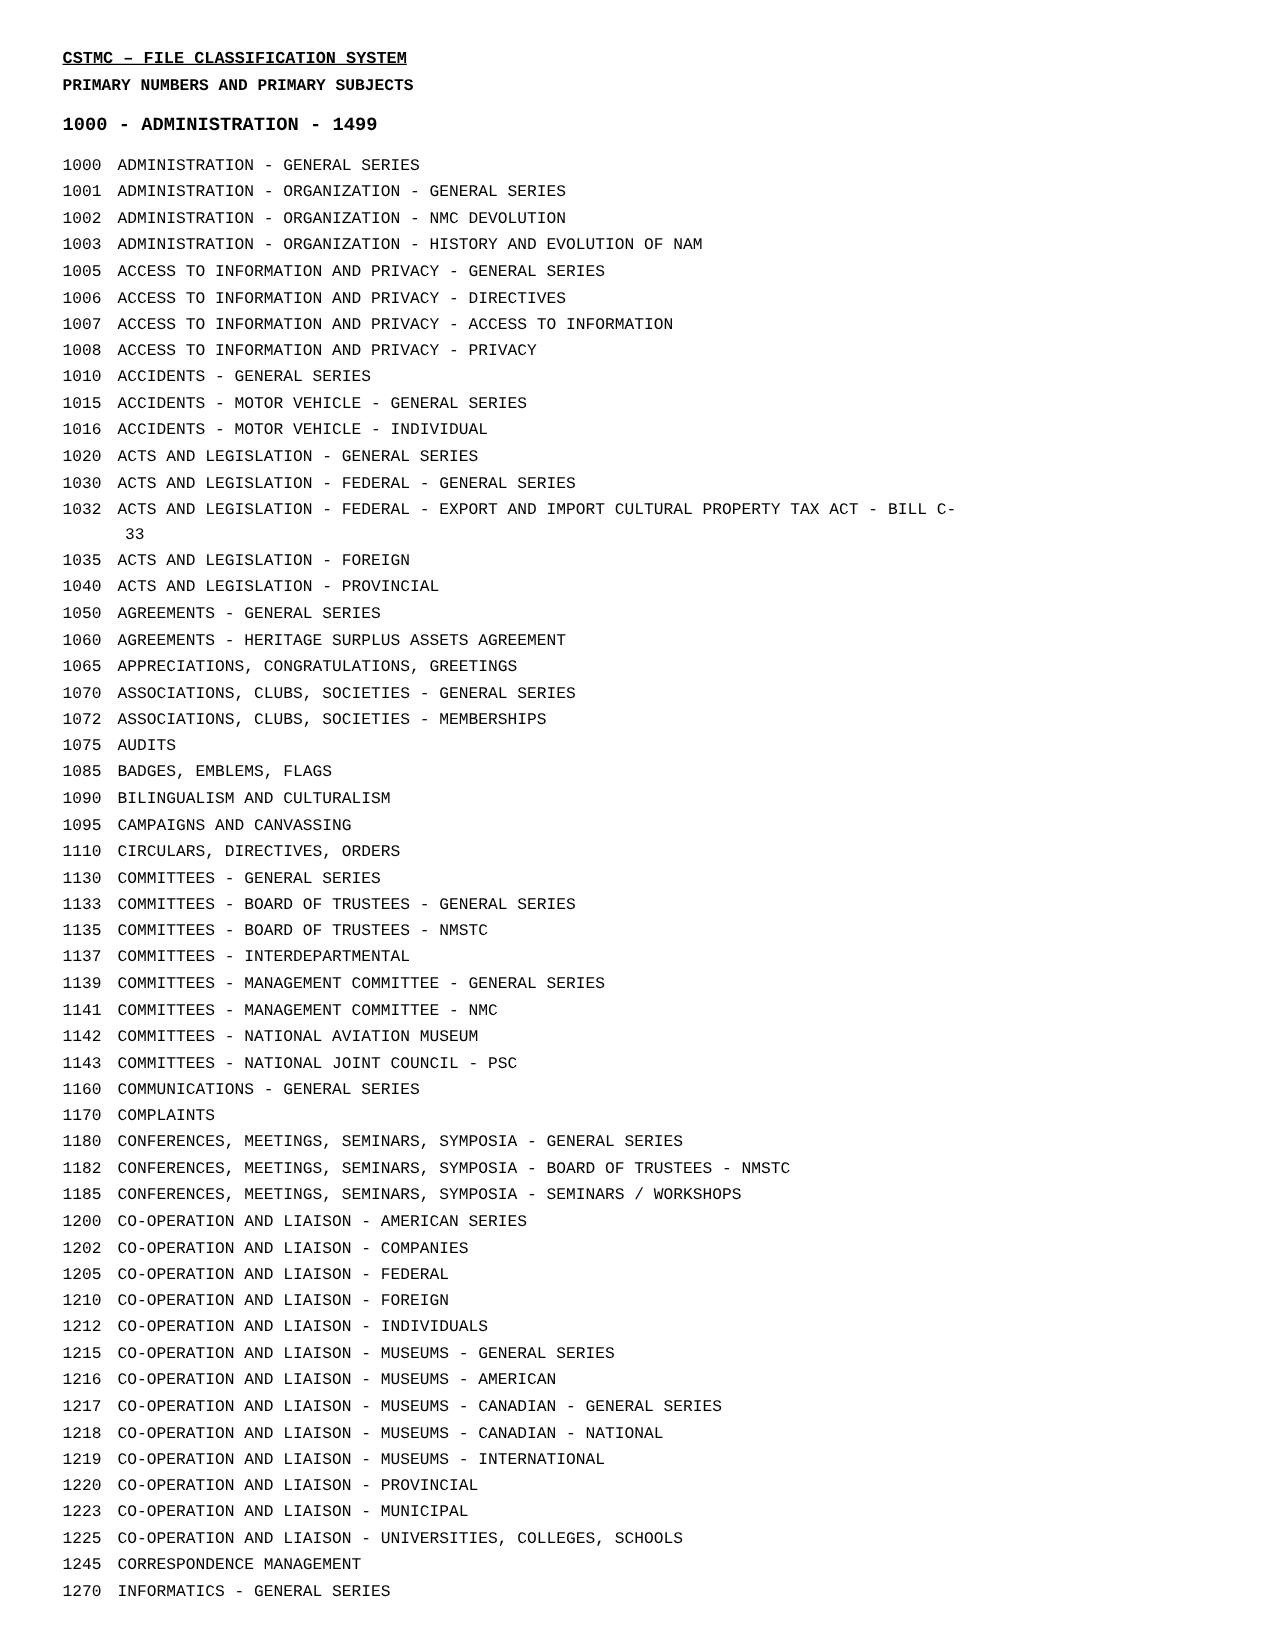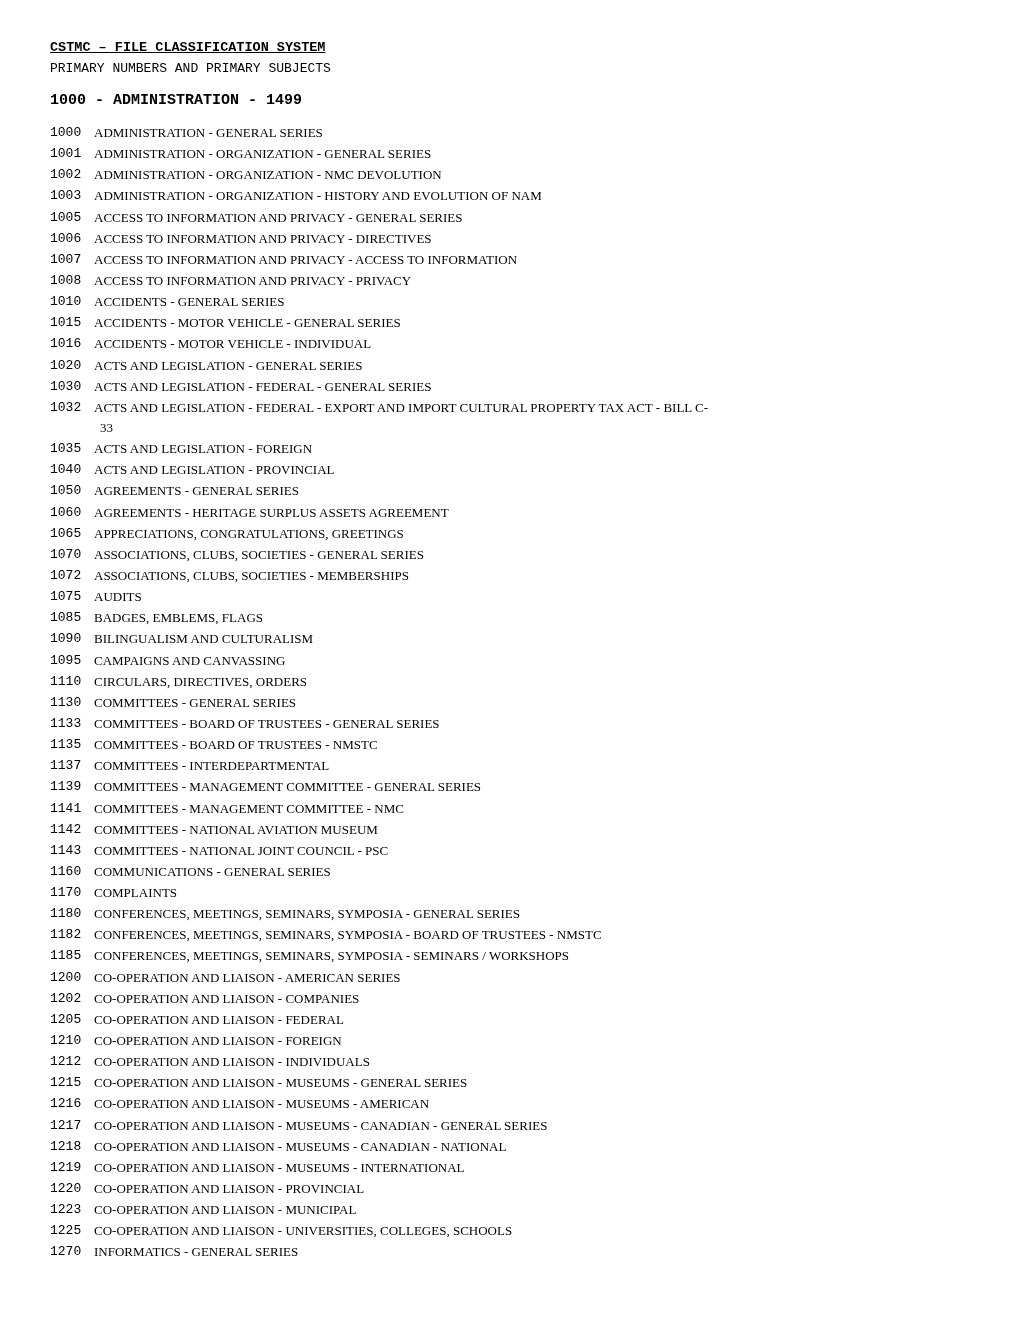--- a/index.html
+++ b/index.html
@@ -13,21 +13,21 @@
       min-height: 1320px;
     }
     .page-title {
       text-align: left;
       font-weight: bold;
       text-decoration: underline;
       margin-bottom: 6px;
       font-size: 13.5px;
     }
     .subtitle {
-      font-weight: normal;
+      font-weight: bold;
       margin-bottom: 16px;
       font-size: 13px;
     }
     .section-header {
       font-weight: bold;
       margin-bottom: 14px;
       font-size: 15px;
     }
     .entry-list {
       list-style: none;
@@ -36,21 +36,20 @@
       display: flex;
       margin-bottom: 1px;
       line-height: 1.55;
     }
     .entry-num {
       min-width: 44px;
       display: inline-block;
     }
     .entry-text {
       flex: 1;
-      font-family: Liberation Serif, serif;
     }
   </style>
 </head>
 <body>
 
 <div class="page-title">CSTMC – FILE CLASSIFICATION SYSTEM</div>
 <div class="subtitle">PRIMARY NUMBERS AND PRIMARY SUBJECTS</div>
 <div class="section-header">1000 - ADMINISTRATION - 1499</div>
 
 <ul class="entry-list" id="entry-list">
@@ -256,16 +255,20 @@
     </li>
     <li>
       <span class="entry-num">1223</span>
       <span class="entry-text">CO-OPERATION AND LIAISON - MUNICIPAL</span>
     </li>
     <li>
       <span class="entry-num">1225</span>
       <span class="entry-text">CO-OPERATION AND LIAISON - UNIVERSITIES, COLLEGES, SCHOOLS</span>
     </li>
     <li>
+      <span class="entry-num">1245</span>
+      <span class="entry-text">CORRESPONDENCE MANAGEMENT</span>
+    </li>
+    <li>
       <span class="entry-num">1270</span>
       <span class="entry-text">INFORMATICS - GENERAL SERIES</span>
     </li>
   </ul>
 
 </body></html>

